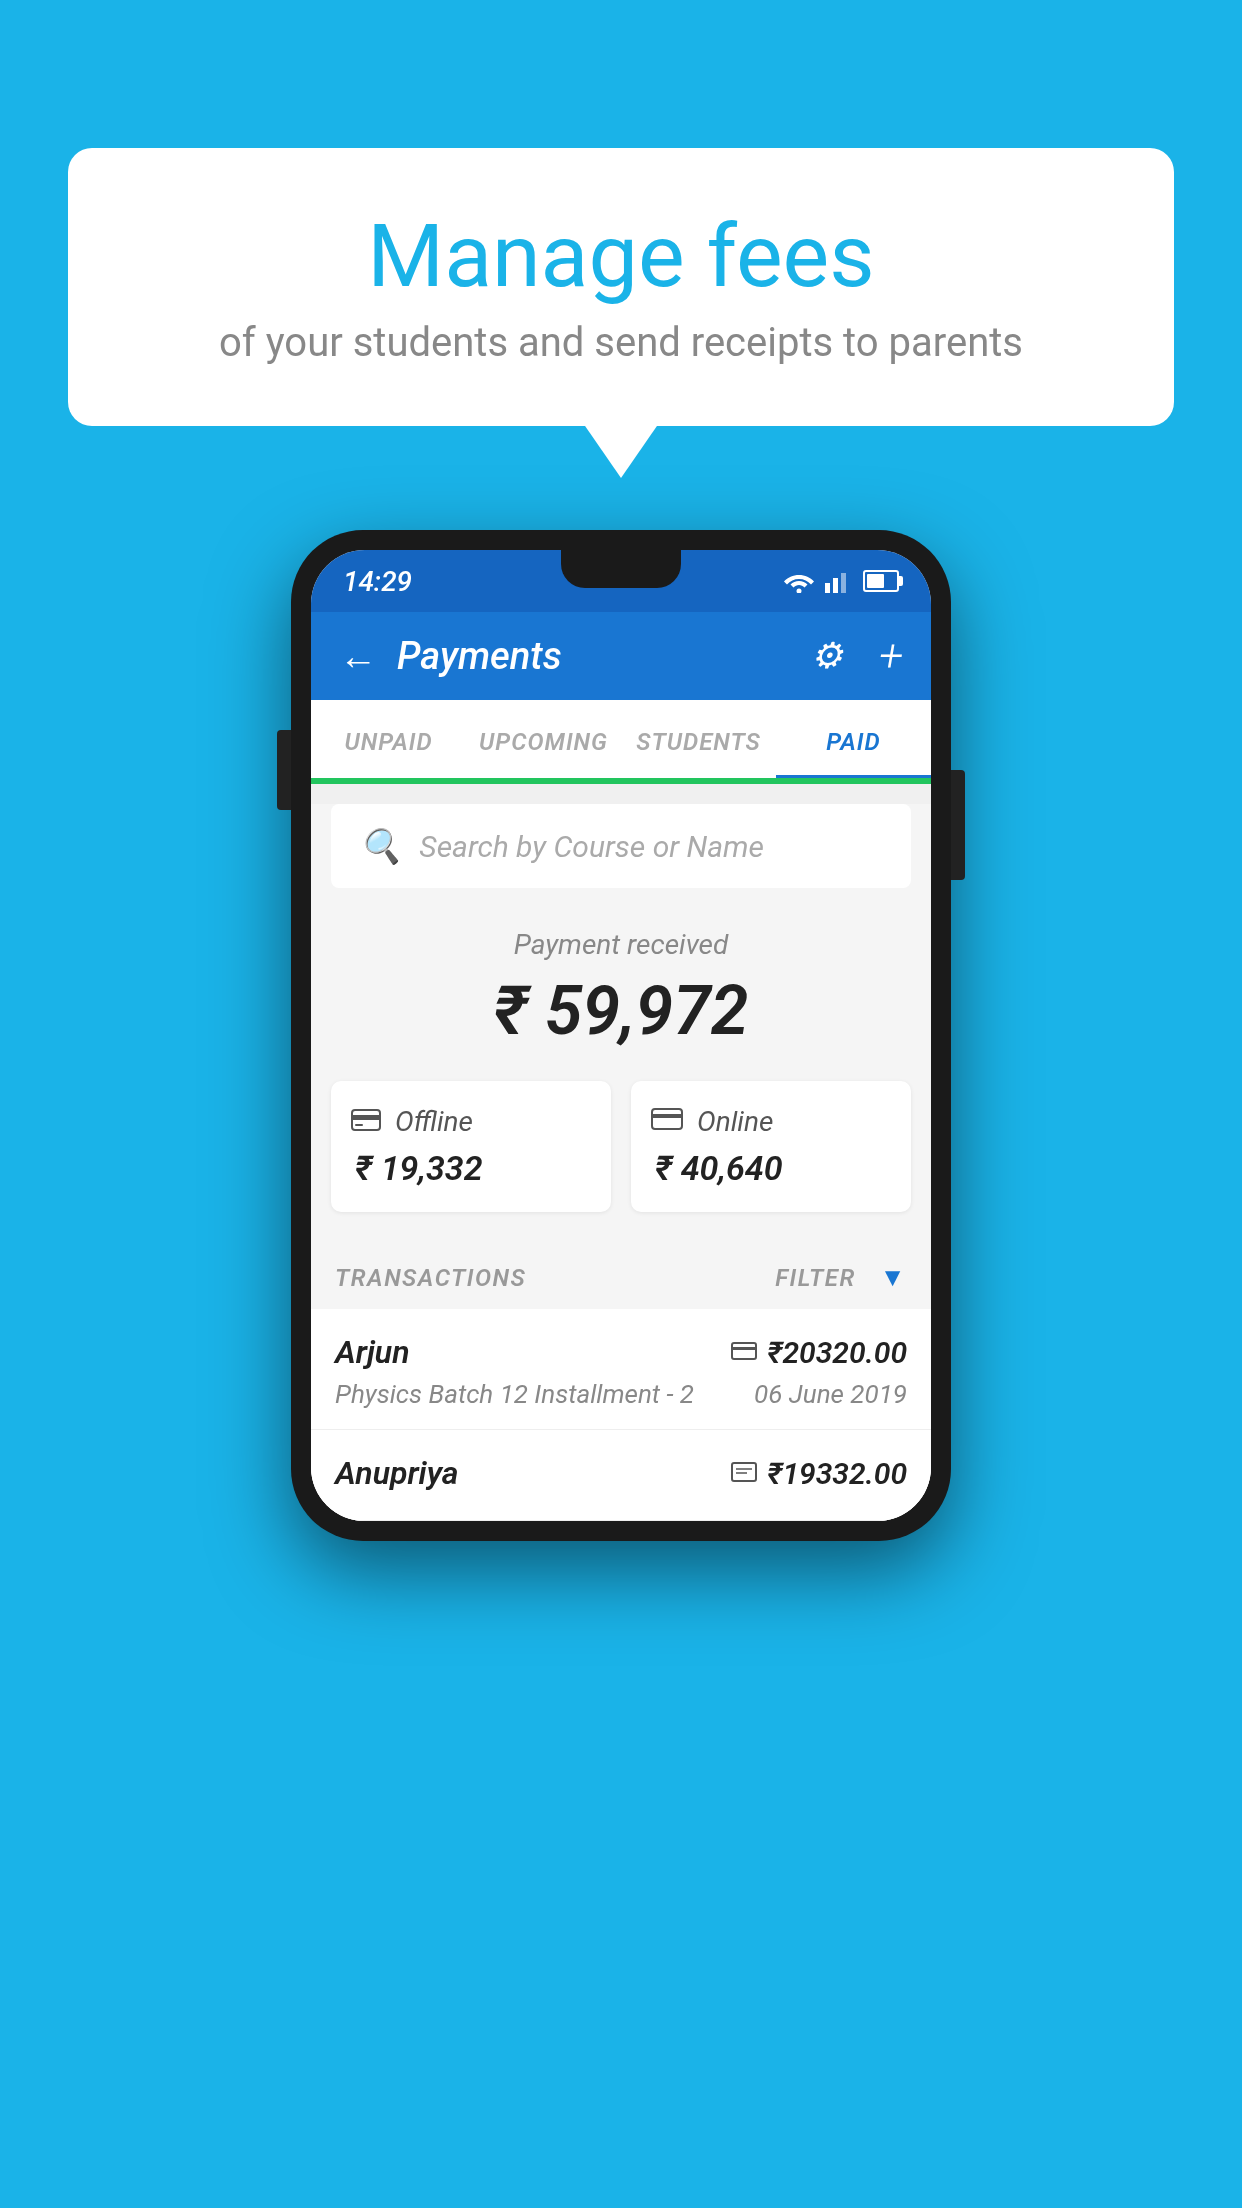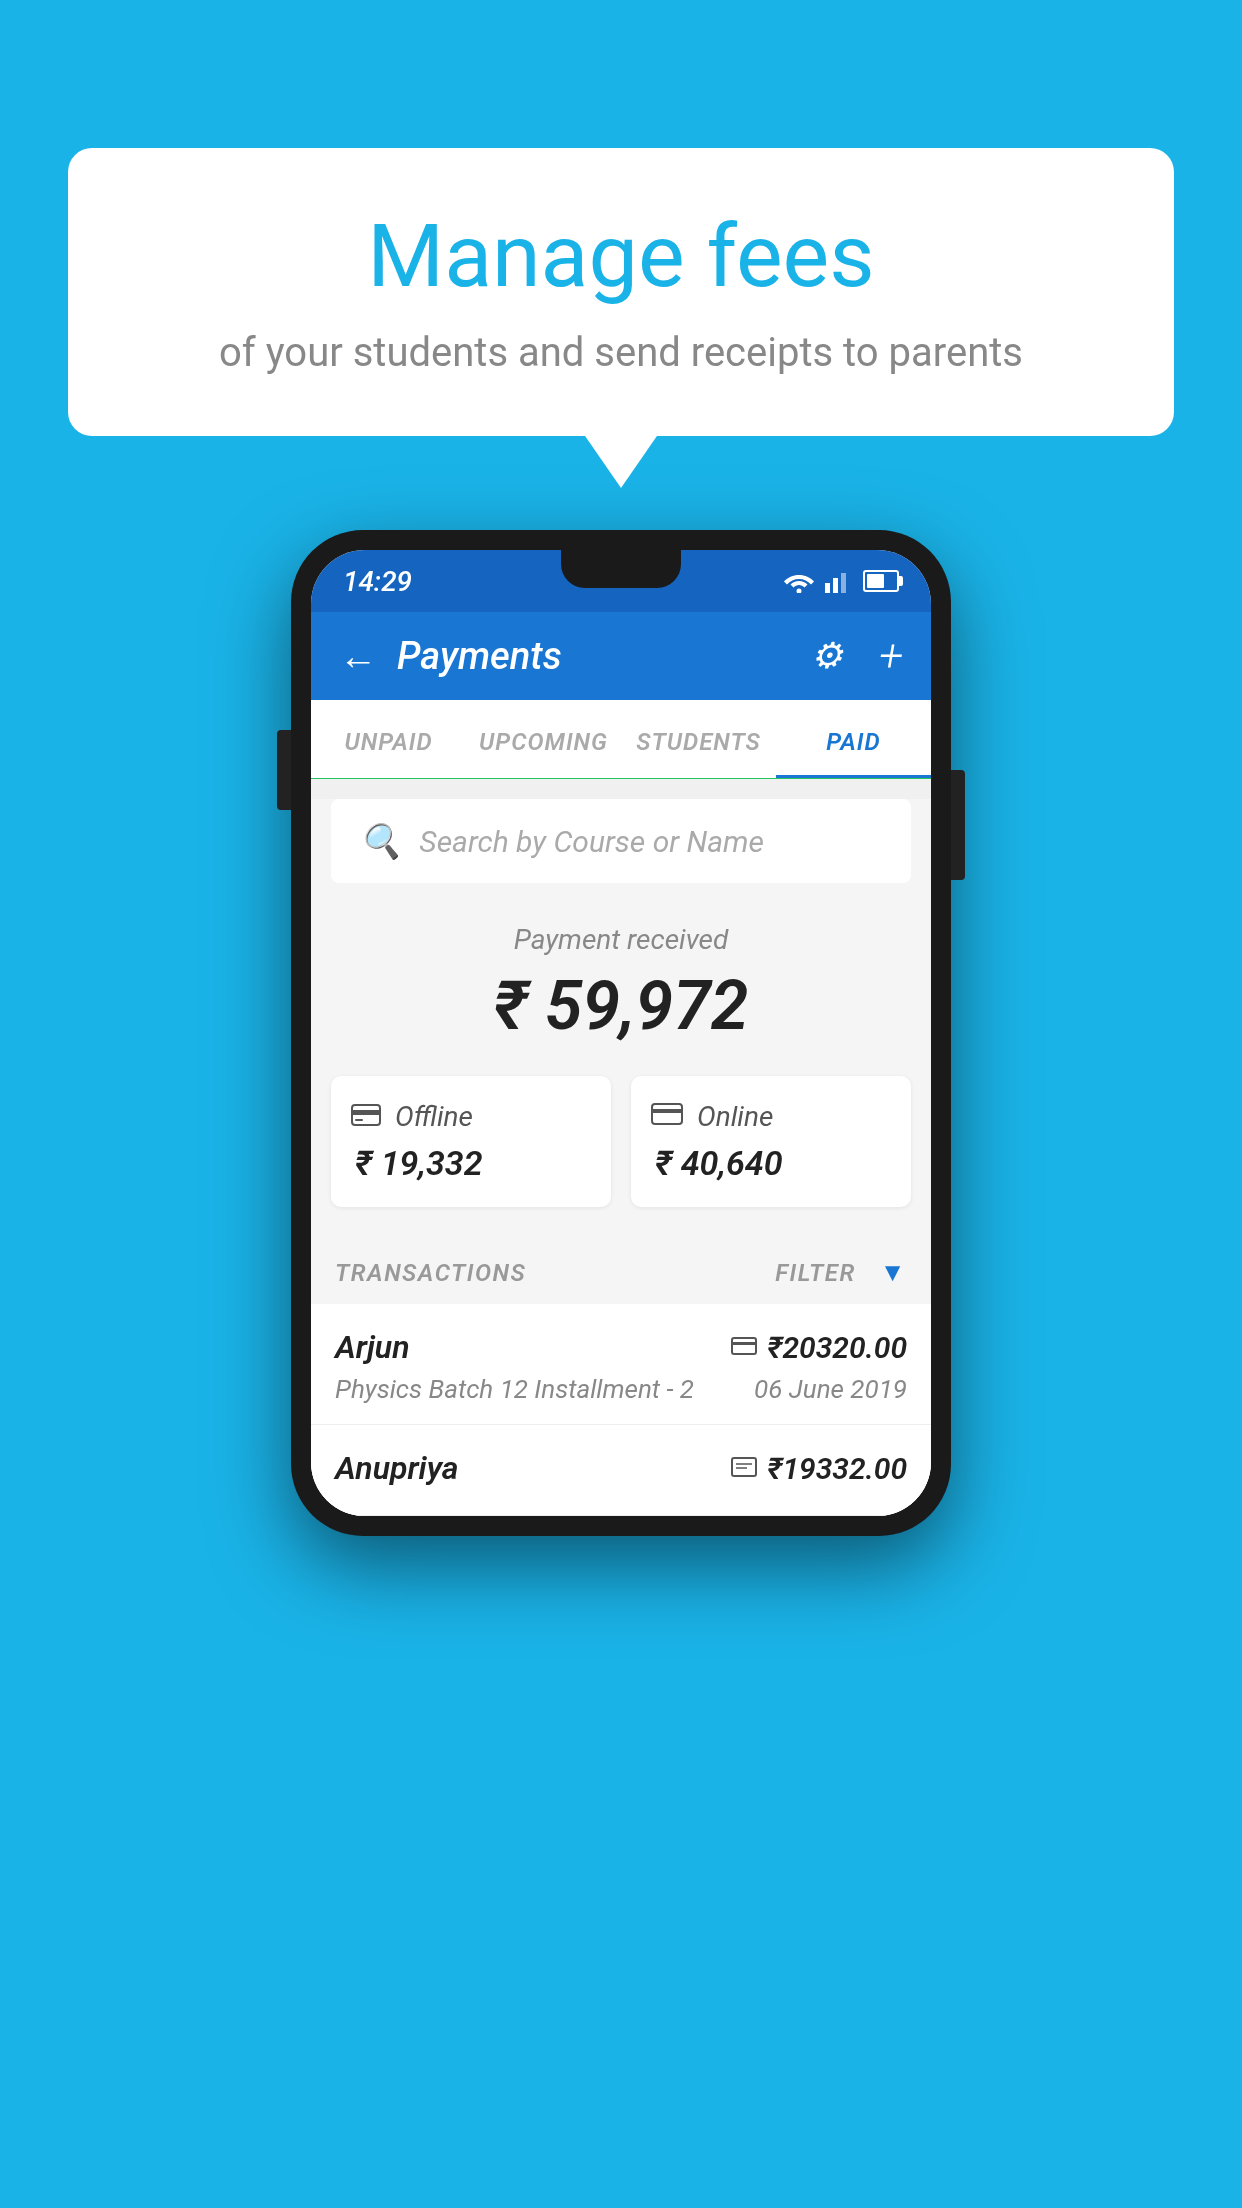--- a/index.html
+++ b/index.html
@@ -40,21 +40,21 @@
       border-left: 38px solid transparent;
       border-right: 38px solid transparent;
       border-top: 55px solid white;
     }
 
     .bubble-title {
       font-size: 88px;
       color: #1ab3e8;
       font-weight: 400;
       line-height: 1.1;
-      margin-bottom: 20px;
+      margin-bottom: 10px;
     }
 
     .bubble-subtitle {
       font-size: 40px;
       color: #888;
       font-weight: 400;
       line-height: 1.4;
     }
 
     
@@ -214,21 +214,21 @@
       font-size: 44px;
       font-weight: 300;
       cursor: pointer;
       margin-left: 16px;
     }
 
     
     .tab-bar {
       background: white;
       display: flex;
-      border-bottom: 1px solid #22c55e;
+      border-bottom: 6px solid #22c55e;
     }
 
     .tab-item {
       flex: 1;
       text-align: center;
       padding: 28px 8px 22px;
       font-size: 24px;
       font-weight: 600;
       color: #aaa;
       letter-spacing: 1px;

